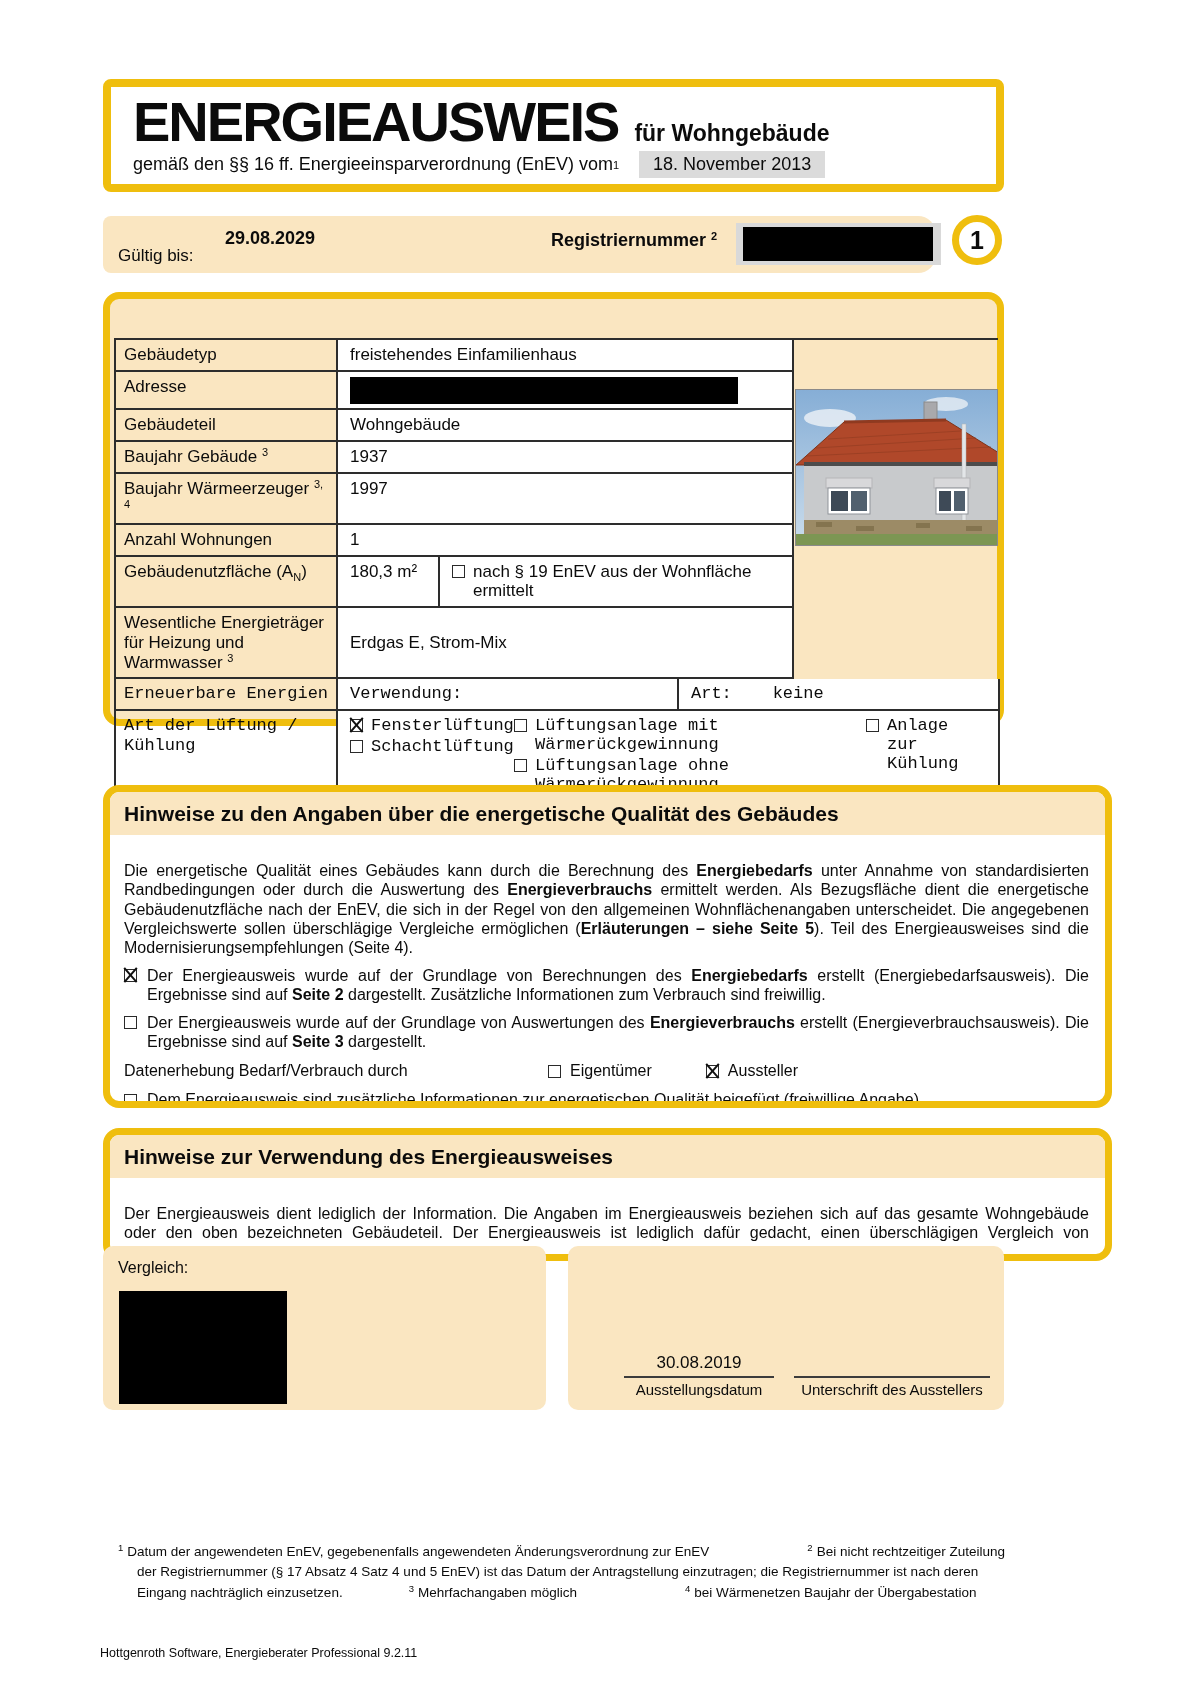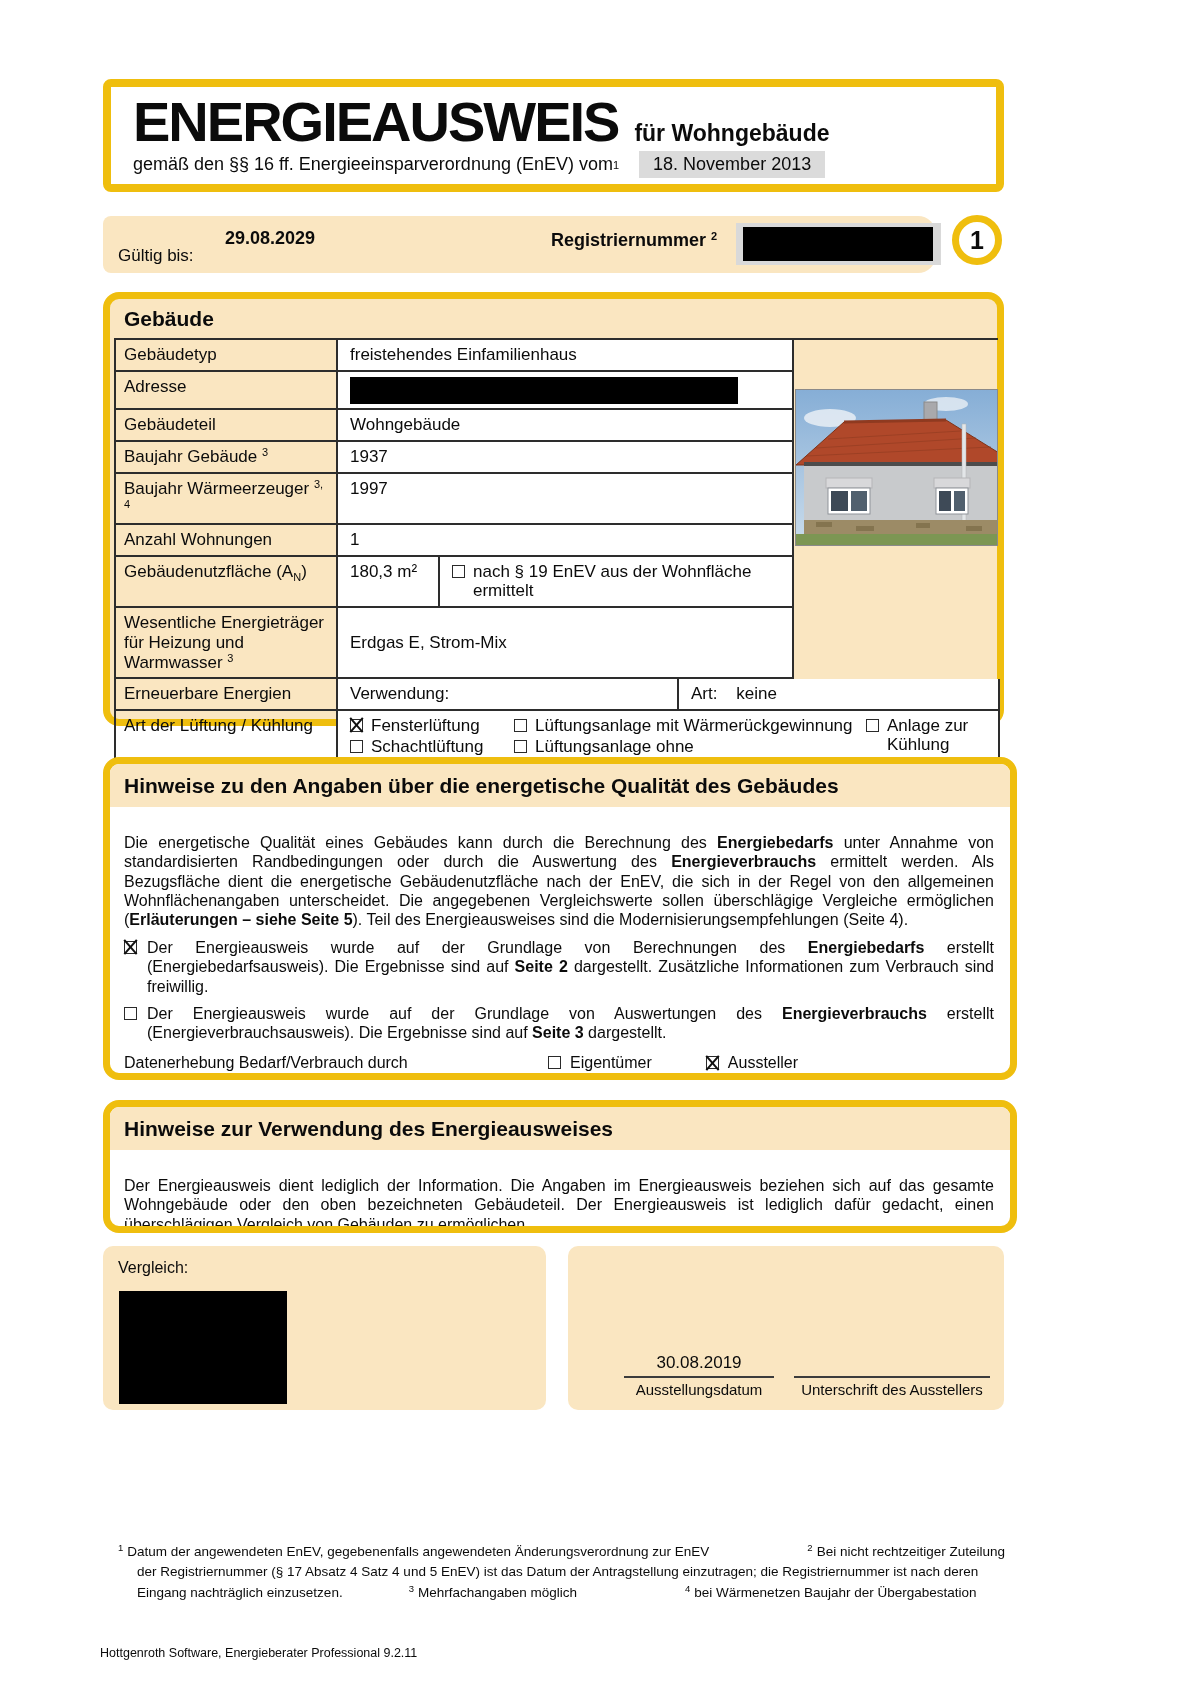--- a/index.html
+++ b/index.html
@@ -40,38 +40,38 @@
   .pagenum{position:absolute;left:952px;top:215px;width:50px;height:50px;border:7px solid var(--yellow);border-radius:50%;
            background:#fff;display:flex;align-items:center;justify-content:center;font-size:25px;font-weight:700;}
 
   
   .gbox{position:absolute;left:103px;top:292px;width:901px;height:434px;border:7px solid var(--yellow);
         border-radius:16px;background:var(--beige);}
   .g-title{font-size:21px;font-weight:700;padding:8px 0 0 14px;height:39px;}
   .g-table{position:absolute;left:4px;top:39px;width:884px;border-top:2px solid var(--line);border-left:2px solid var(--line);}
   .row{display:flex;border-bottom:2px solid var(--line);min-height:32px;justify-content:center;}
   .row.narrow{width:678px;}
-  .row.wide{width:884px;}
+  .row.wide{width:884px;font-family:Liberation Mono, monospace;}
   .lcell{width:222px;border-right:2px solid var(--line);padding:5px 6px 4px 8px;font-size:17px;line-height:1.18;}
   .vcell{background:#fff;padding:5px 6px 4px 12px;font-size:17px;flex:1;border-right:2px solid var(--line);line-height:1.18;}
   .vcell.mid{display:flex;align-items:center;}
   .vcell.sub1{flex:none;width:102px;}
   .vcell.sub9{flex:none;width:321px;}
   .redact-addr{width:388px;height:27px;background:#000;}
   .optline{display:flex;align-items:flex-start;line-height:19px;margin-bottom:2px;}
   .optline .cb{margin-right:8px;margin-top:2.5px;}
   .optcols{display:flex;width:100%;}
   .oc1{width:164px;} .oc2{width:352px;} .oc3{flex:1;}
   .ac1{width:237px;} .ac2{width:232px;}
   .indent{margin-left:21px;line-height:19px;}
   .wrapnarrow{max-width:102px;}
   .photo{position:absolute;left:685px;top:90px;width:203px;height:157px;border:1px solid #8a8a8a;overflow:hidden;}
 
   
-  .hbox{position:absolute;left:103px;width:914px;border:7px solid var(--yellow);border-radius:16px;background:#fff;overflow:hidden;}
+  .hbox{position:absolute;left:103px;width:1009px;border:7px solid var(--yellow);border-radius:16px;background:#fff;overflow:hidden;margin-top:28px;}
   .hbox1{top:757px;height:323px;}
   .hbox2{top:1100px;height:133px;}
   .h-titlebar{background:var(--beige);padding:10px 14px 9px 14px;font-size:21px;font-weight:700;}
   .h-content{padding:26px 16px 0 14px;font-size:16px;}
   .p-just{text-align:justify;line-height:1.21;}
   .cbpara{display:flex;margin-top:8px;}
   .cbpara .cb{margin-top:3px;}
   .cbpara .txt{flex:1;text-align:justify;line-height:1.21;margin-left:10px;}
   .dataline{display:flex;align-items:center;margin-top:11px;font-size:16px;}
   .dl-label{width:424px;}
@@ -123,21 +123,20 @@
     <span class="v-label">Gültig bis:</span>
     <span class="v-value">29.08.2029</span>
     <span class="v-reg"><span>Registriernummer</span> <sup>2</sup></span>
     <span class="v-graystrip">
       <span class="v-redact"></span>
     </span>
   </div>
   <div class="pagenum">1</div>
 
   <div class="gbox">
-    <div class="g-title">Gebäude</div>
     <div class="g-table">
 
       <div class="row narrow">
         <div class="lcell">Gebäudetyp</div>
         <div class="vcell">freistehendes Einfamilienhaus</div>
       </div>
 
       <div class="row narrow">
         <div class="lcell">Adresse</div>
         <div class="vcell">

